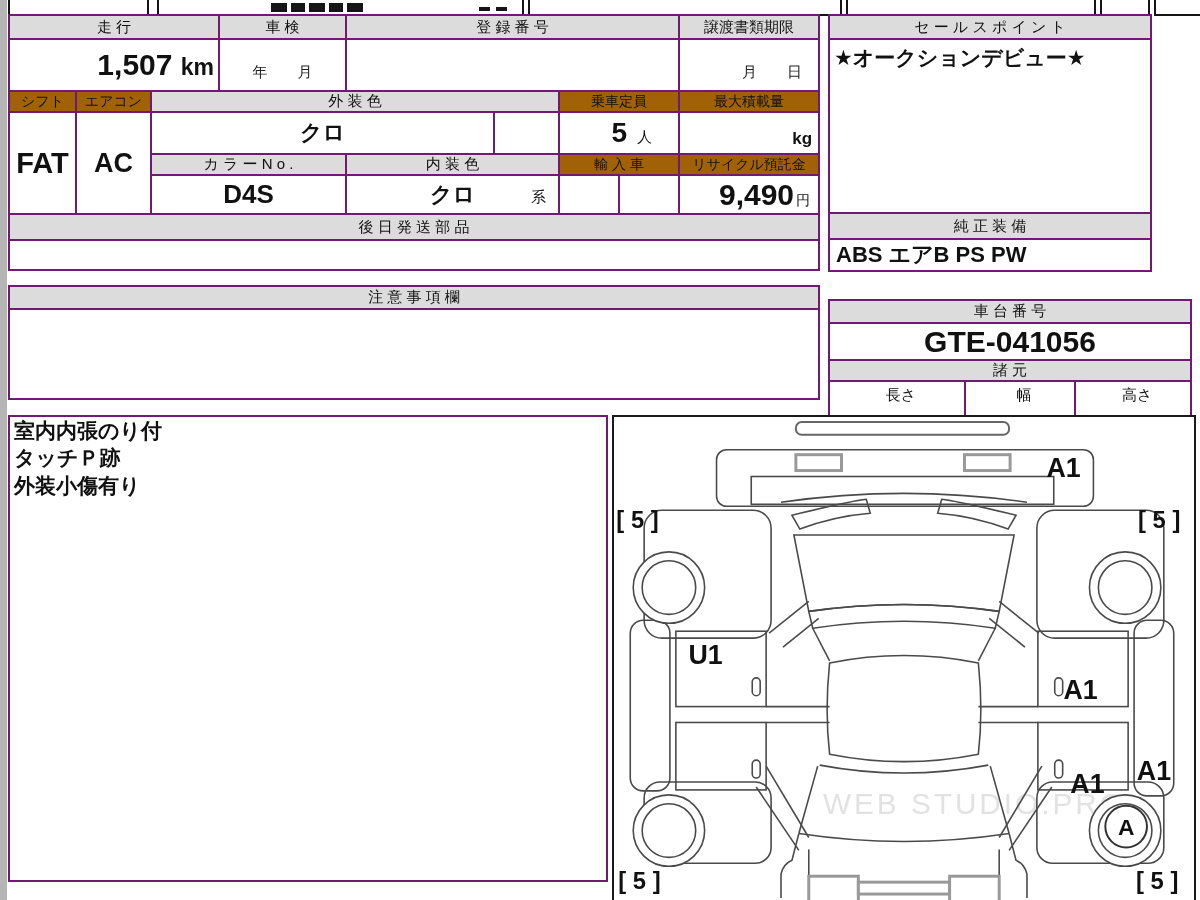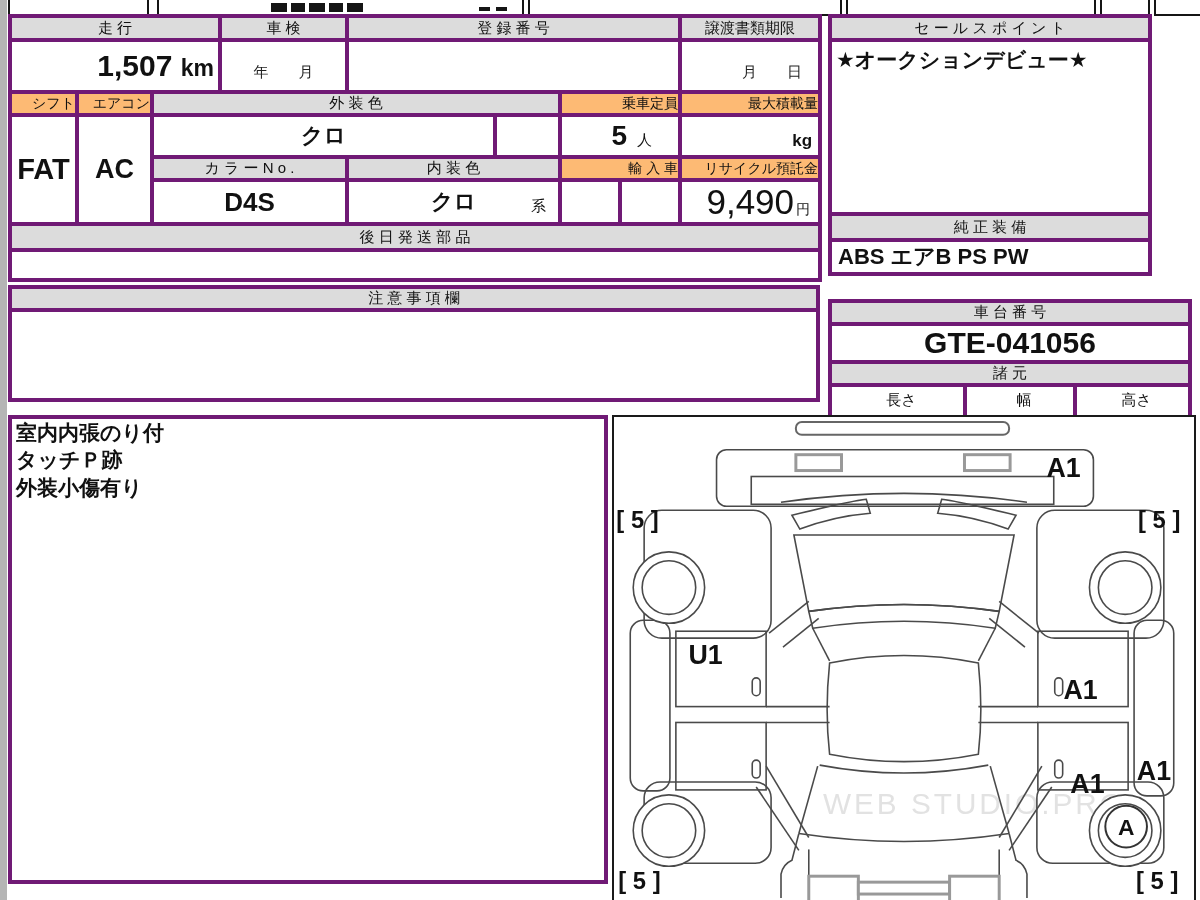--- a/index.html
+++ b/index.html
@@ -5,41 +5,41 @@
   html,body{margin:0;padding:0;background:#ffffff;}
   #page{position:relative;width:1200px;height:900px;overflow:hidden;background:#fff;
         font-family:"Liberation Sans","DejaVu Sans",sans-serif;color:#111;}
   #left-edge{position:absolute;left:0;top:0;width:7px;height:900px;background:#b5b5b5;}
   
   .cut{position:absolute;top:-8px;height:20px;background:#fff;border:2px solid #151515;}
   .glyph{position:absolute;background:#151515;}
   
   .tblwrap{position:absolute;}
   table{border-collapse:collapse;table-layout:fixed;}
-  td,th{border:4px solid #701a75;padding:0;overflow:hidden;font-weight:normal;margin-left:14px;}
+  td,th{border:2px solid #701a75;padding:0;overflow:hidden;font-weight:normal;margin-left:14px;}
   .hd{background:#dcdcdc;text-align:center;font-size:15px;color:#111;}
-  .hd-sm{background:#fdba74;text-align:right;font-size:14px;}
+  .hd-sm{background:#a16207;text-align:center;font-size:14px;}
   .vtop{vertical-align:top;}
   .vbot{vertical-align:bottom;}
   .num-mileage{font-size:30px;font-weight:bold;text-align:right;padding-right:4px;}
   .num-mileage .unit{font-size:23px;}
   .ym{font-size:15px;text-align:center;padding-bottom:8px;color:#222;}
   .md{font-size:15px;text-align:right;padding-right:16px;padding-bottom:8px;color:#222;}
   .fat{font-size:29px;font-weight:bold;text-align:center;}
   .ac{font-size:27px;font-weight:bold;text-align:center;}
   .kuro{font-size:22px;font-weight:bold;text-align:center;}
   .cap{text-align:right;padding-right:26px;}
   .cap .n{font-size:28px;font-weight:bold;}
   .cap .u{font-size:15px;font-weight:normal;margin-left:10px;}
   .kg{font-size:17px;font-weight:bold;text-align:right;padding-right:6px;padding-bottom:4px;}
   .d4s{font-size:26px;font-weight:bold;text-align:center;}
   .intcol{position:relative;text-align:center;}
   .intcol .suffix{position:absolute;right:12px;bottom:6px;font-size:15px;font-weight:normal;}
   .yen{text-align:right;padding-right:8px;}
-  .yen .n{font-size:35px;font-weight:normal;}
+  .yen .n{font-size:30px;font-weight:bold;}
   .yen .u{font-size:14px;margin-left:2px;}
   .sales-body{vertical-align:top;text-align:left;}
   .sales-body div{font-size:21px;font-weight:bold;padding:4px 4px;}
   .equip{font-size:22px;font-weight:bold;padding-left:6px;text-align:left;}
   .chassis-no{font-size:30px;font-weight:bold;text-align:center;letter-spacing:0px;}
   .spec-cell{font-size:15px;vertical-align:top;text-align:center;padding:4px 0 0 8px;}
   .insp-body{vertical-align:top;text-align:left;}
   .insp-body div{font-size:21px;font-weight:bold;line-height:1.3;padding-left:4px;}
   
   #diagram-box{position:absolute;left:612px;top:415px;width:580px;height:487px;

